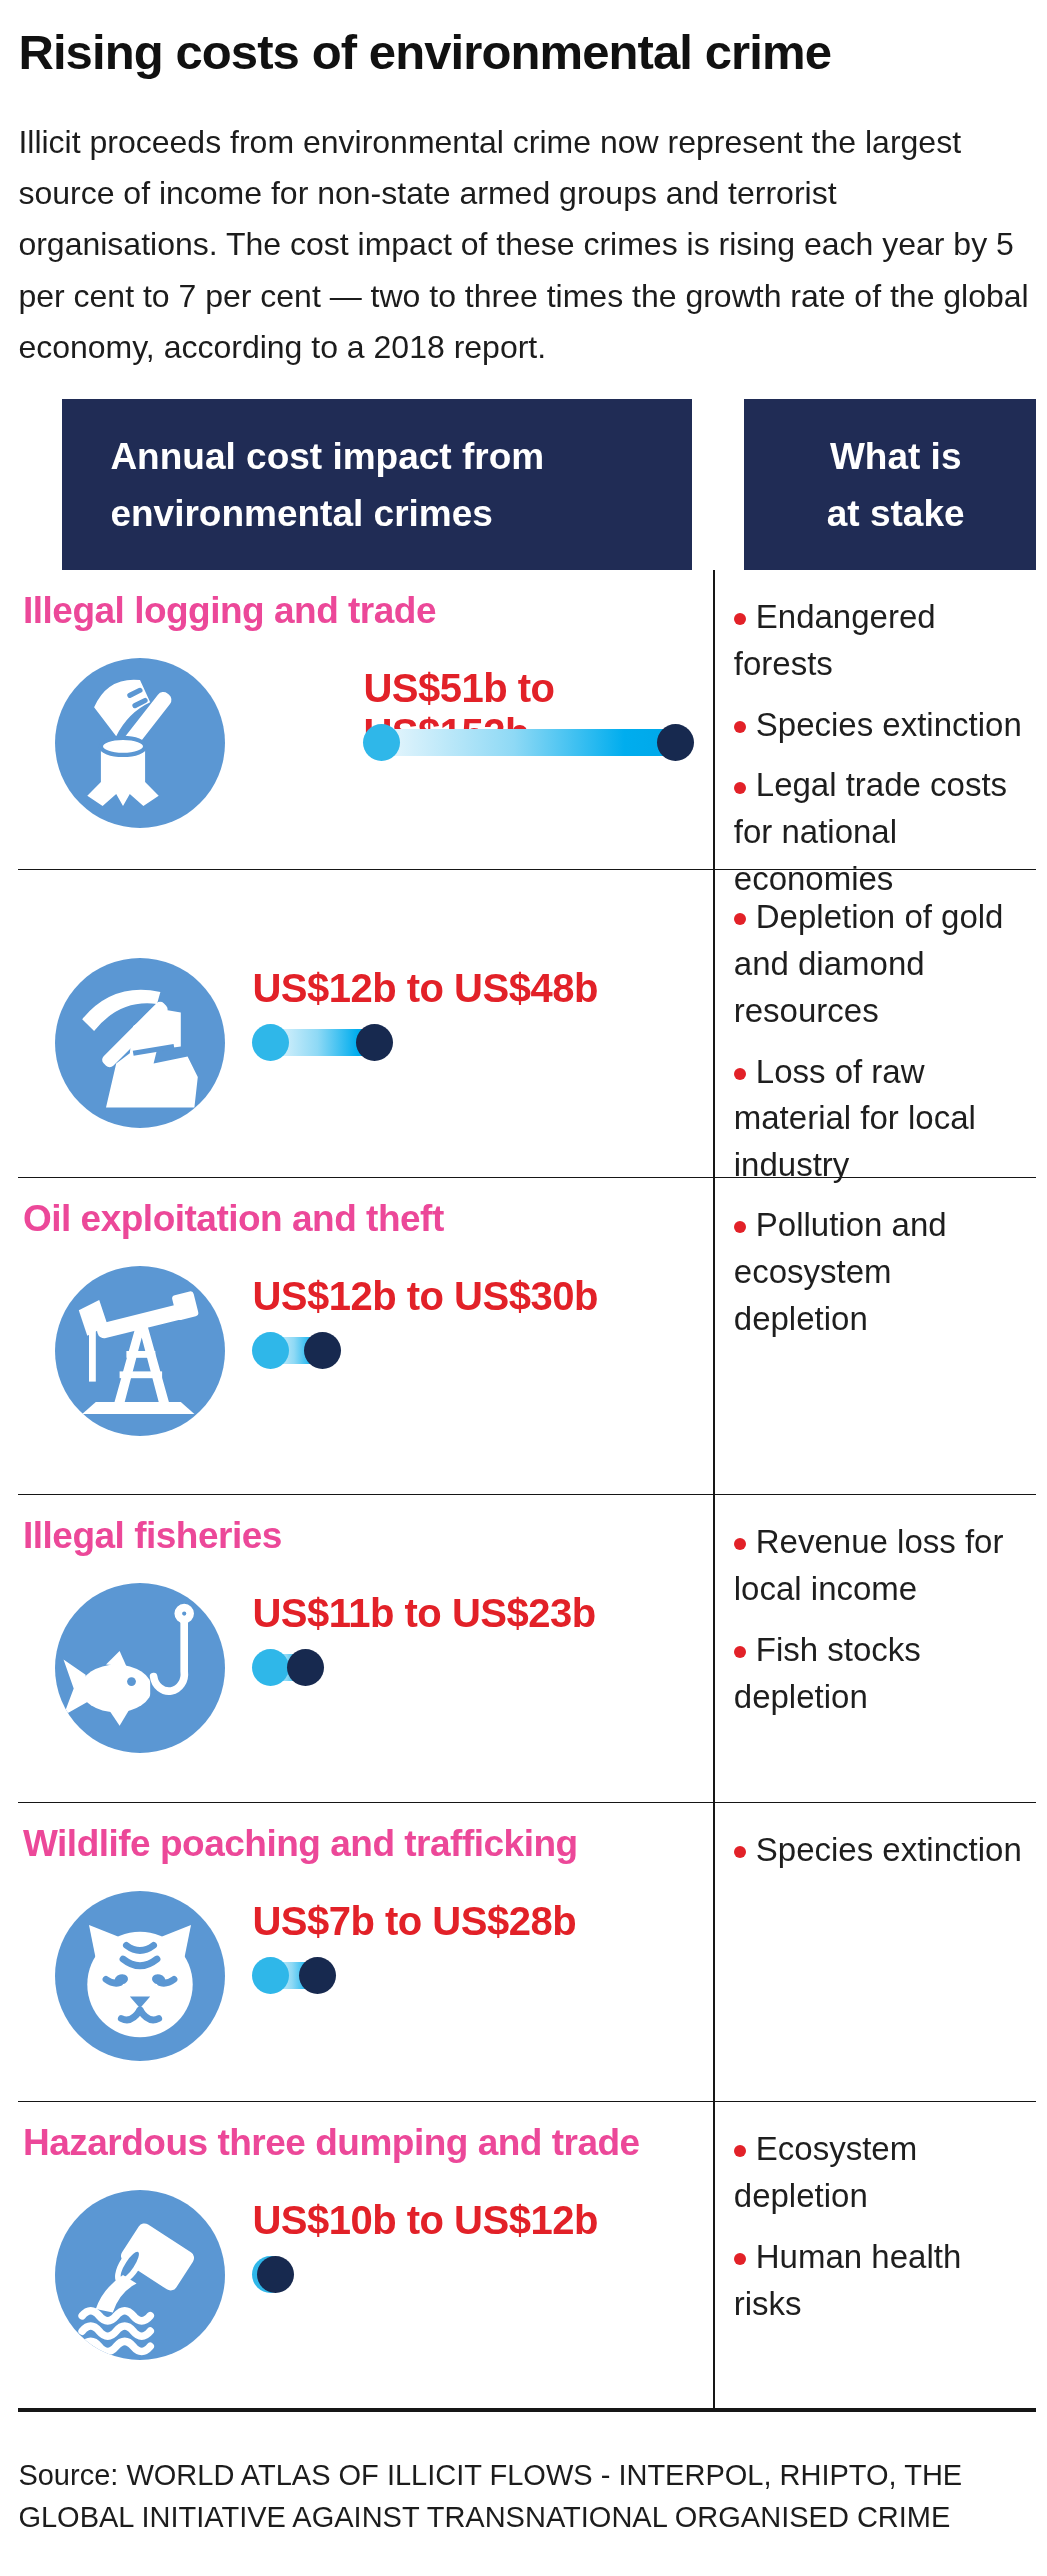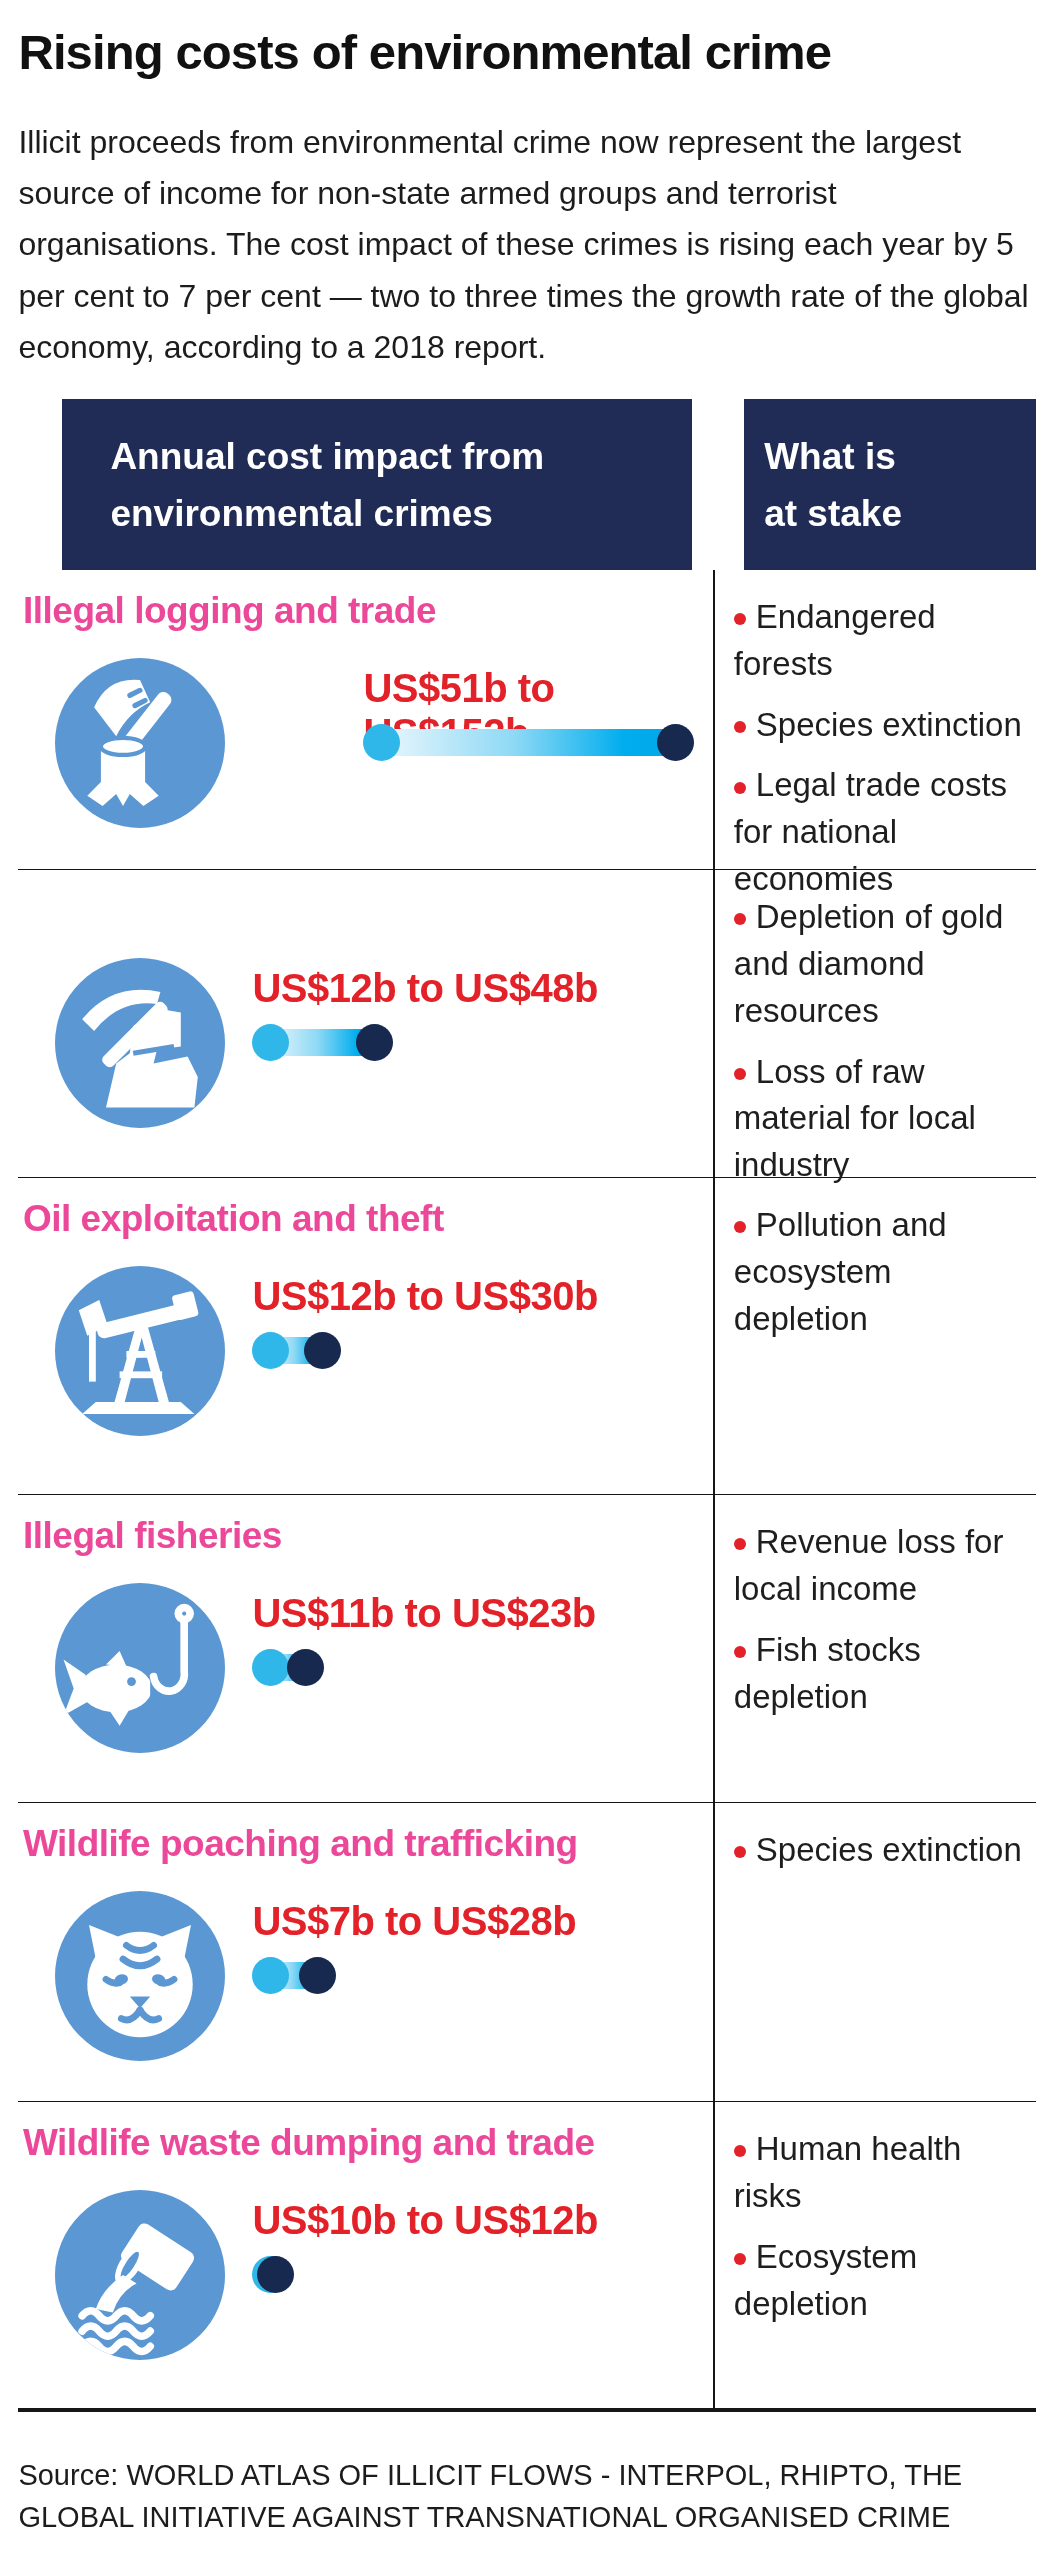--- a/index.html
+++ b/index.html
@@ -20,21 +20,21 @@
     margin:37px 18.4px 0 18.4px; width:1011px;
     font-size:32px; line-height:1.6; color:#1c1c1c;
   }
 
   .cost-table { margin:26px 18.4px 0 18.4px; width:1018px; border-bottom:4.6px solid #161616; }
 
   .table-header { display:flex; }
   .hdr-block { background:#202c55; color:#fff; font-weight:700; font-size:37px; line-height:1.55; }
   .hdr-left  { width:689px; padding:29px 18.4px 27.6px 48px; }
   .hdr-gap   { width:9.2px; background:#fff; }
-  .hdr-right { width:320px; padding:29px 9.2px 27.6px 20px; }
+  .hdr-right { width:320px; padding:29px 9.2px 27.6px 20px;text-align:center; }
 
   .crime-row { display:flex; border-bottom:1.8px solid #161616; }
   .crime-row:last-child { border-bottom:none; }
   .row-left  { width:695px; position:relative; }
   .row-right { width:322px; border-left:2.8px solid #161616; padding:24px 9.2px 0 18.4px; }
 
   .crime-title {
     position:absolute; top:20px; left:4.6px;
     font-size:37px; font-weight:700; color:#ec4899; letter-spacing:-0.5px;
   }
@@ -241,21 +241,21 @@
     </div>
     <div class="row-right">
       <ul class="stakes">
             <li>Species extinction</li>
           </ul>
     </div>
   </div>
 
   <div class="crime-row" style="height: 306px;">
     <div class="row-left">
-      <h3 class="crime-title">Wildlife waste dumping and trade</h3>
+      <h3 class="crime-title">Hazardous three dumping and trade</h3>
       <div class="row-icon">
             <svg viewBox="0 0 100 100">
               <g fill="#fff">
     <g transform="rotate(33 60 38)">
                   <rect x="42" y="26" width="38" height="26" rx="4"></rect>
                 </g>
     <ellipse cx="44" cy="44" rx="6" ry="13" transform="rotate(33 44 44)" fill="#fff"></ellipse>
     <ellipse cx="44" cy="44" rx="2.6" ry="9" transform="rotate(33 44 44)" fill="#5b97d3"></ellipse>
     <path d="M40 50 Q28 58 24 70 L34 72 Q38 60 48 55 Z"></path>
               </g>
@@ -268,22 +268,22 @@
           </div>
       <div class="cost-label" style="left: 234px;">US$10b to US$12b</div>
       <div class="range-bar" style="left: 234px; width: 42px;">
         <div class="bar-track"></div>
         <div class="bar-dot dot-low"></div>
         <div class="bar-dot dot-high"></div>
       </div>
     </div>
     <div class="row-right">
       <ul class="stakes">
+            <li>Ecosystem depletion</li>
             <li>Human health risks</li>
-            <li>Ecosystem depletion</li>
           </ul>
     </div>
   </div>
 </div>
 </div>
 
 <div class="footer">
   <p class="source">Source: WORLD ATLAS OF ILLICIT FLOWS - INTERPOL, RHIPTO, THE GLOBAL INITIATIVE AGAINST TRANSNATIONAL ORGANISED CRIME</p>
 
 </div>

